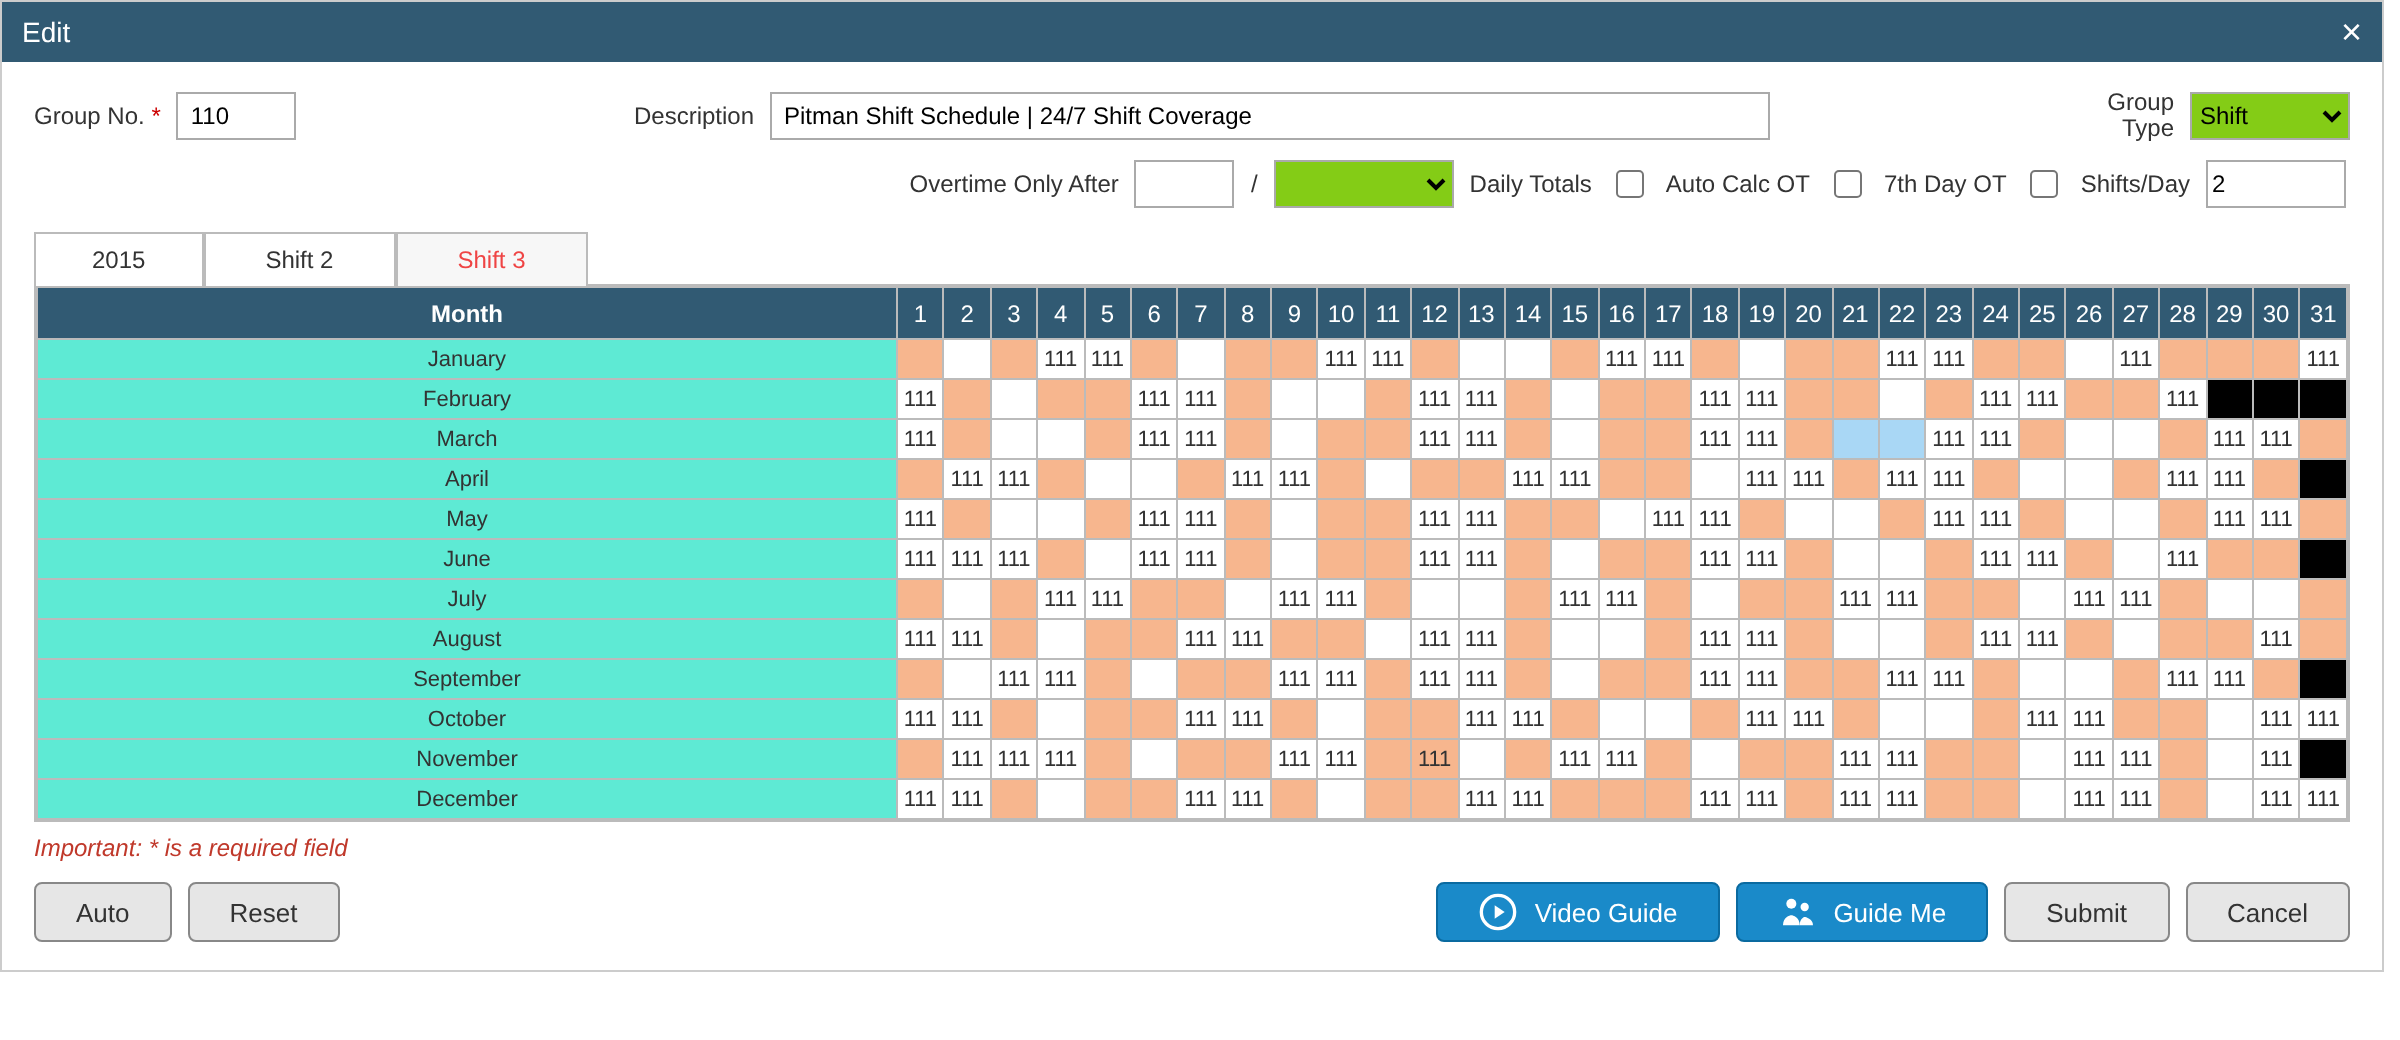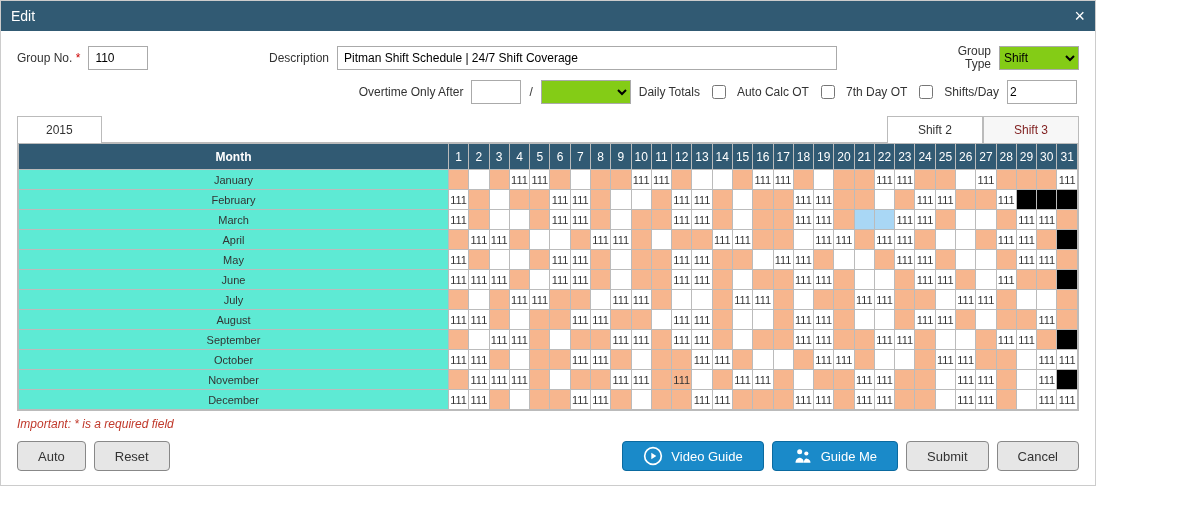--- a/index.html
+++ b/index.html
@@ -4,21 +4,21 @@
 <style>
   * { box-sizing: border-box; }
   body {
     margin: 0;
     font-family: "Segoe UI", Tahoma, Arial, sans-serif;
     font-size: 12px;
     background: #fff;
     color: #333;
   }
   .modal {
-    width: 1096px;
+    width: 1192px;
     border: 1px solid #ccc;
   }
   .titlebar {
     background: #315a73;
     color: #fff;
     height: 30px;
     display: flex;
     align-items: center;
     justify-content: space-between;
     padding: 0 10px;
@@ -62,38 +62,38 @@
     width: 70px;
   }
   .cb { width: 14px; height: 14px; }
   .row2 {
     justify-content: flex-end;
     padding-right: 2px;
   }
   .tabrow {
     display: flex;
     align-items: flex-end;
-    justify-content: space-between;
+    justify-content: flex-start;
     margin-top: 6px;
   }
   .tab {
     border: 1px solid #bbb;
     border-bottom: none;
     padding: 6px 28px;
     background: #f7f7f7;
     cursor: pointer;
     font-size: 12px;
     position: relative;
     top: 1px;
   }
   .tab.active {
     background: #fff;
   }
   .tab.disabled {
-    color: #7f1d1d;
+    color: #ef4444;
     cursor: default;
   }
   .shift-tabs { display: flex; gap: 0; }
   .shift-tabs .tab { padding: 6px 30px; }
   .tabpanel {
     border: 1px solid #bbb;
     padding: 0;
   }
   table.sched {
     border-collapse: collapse;

